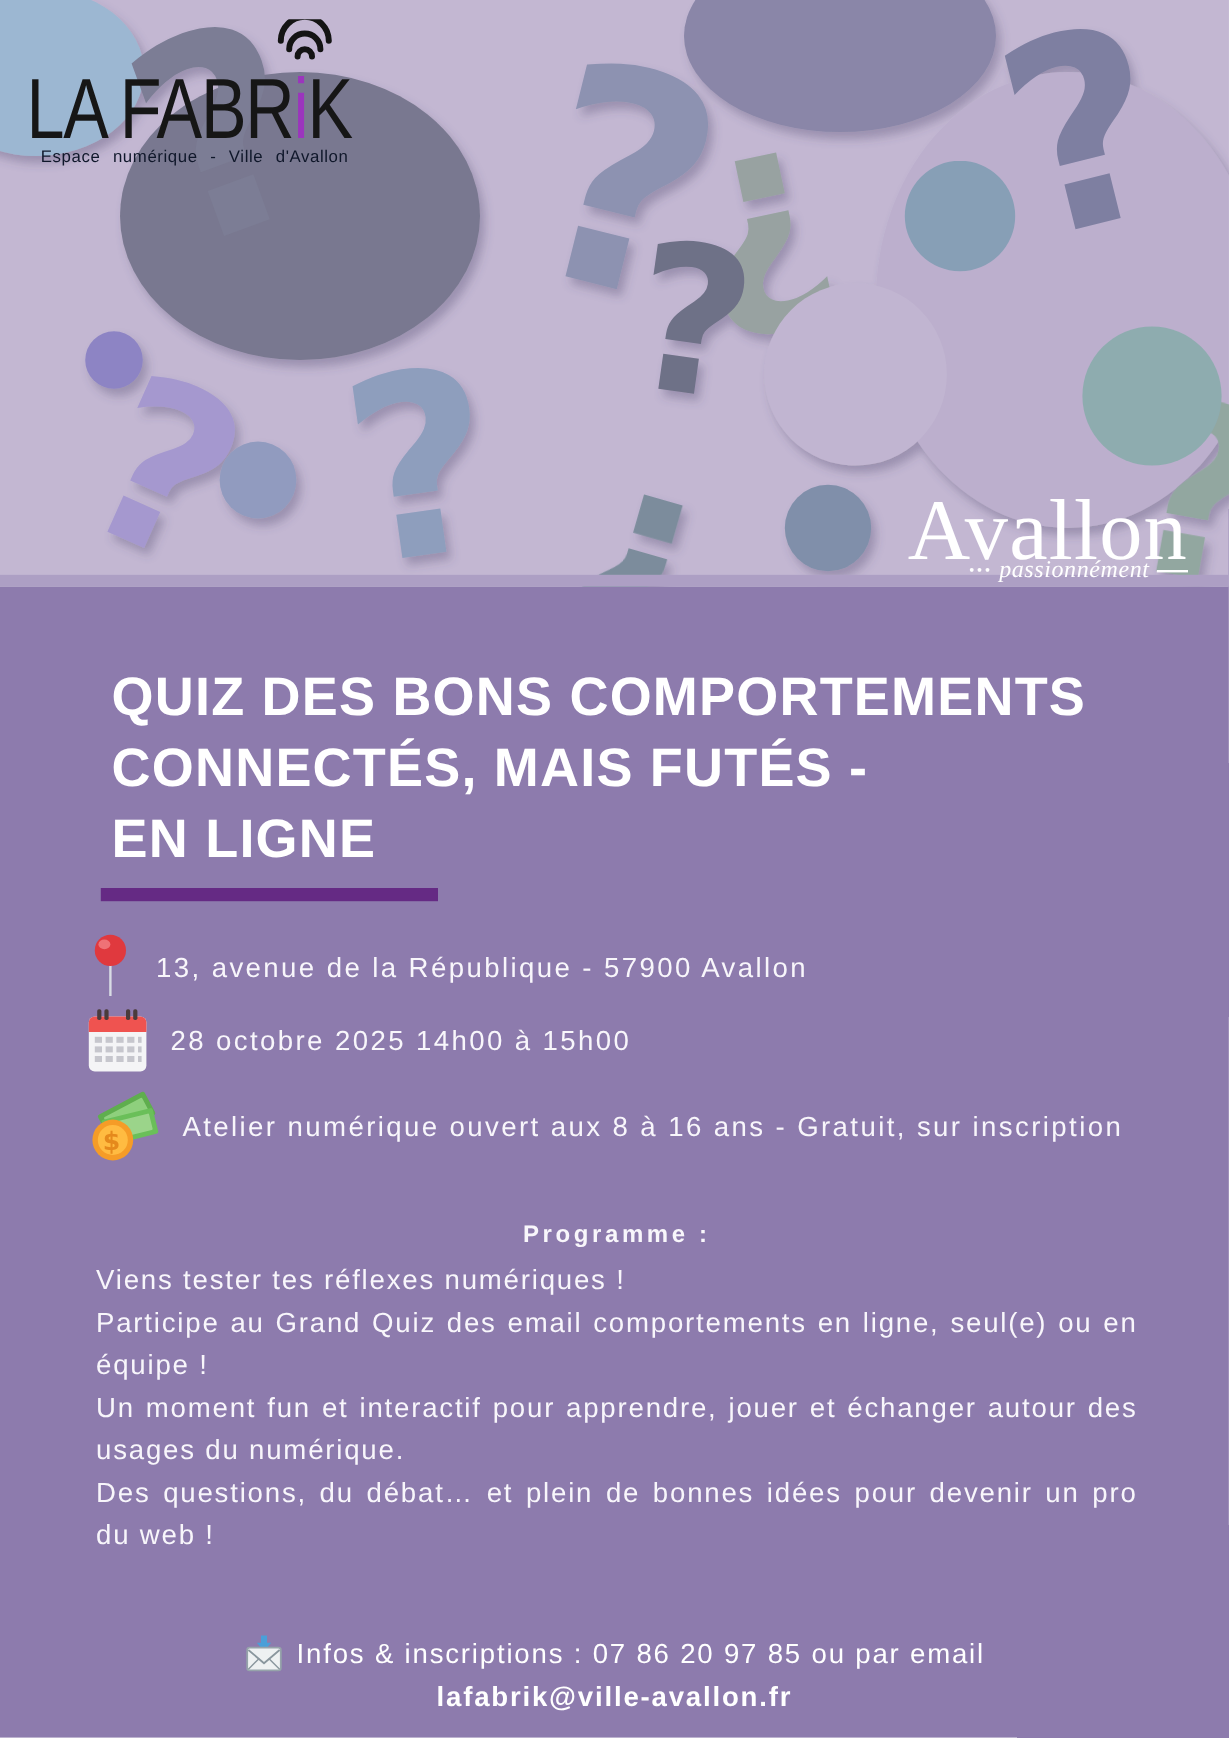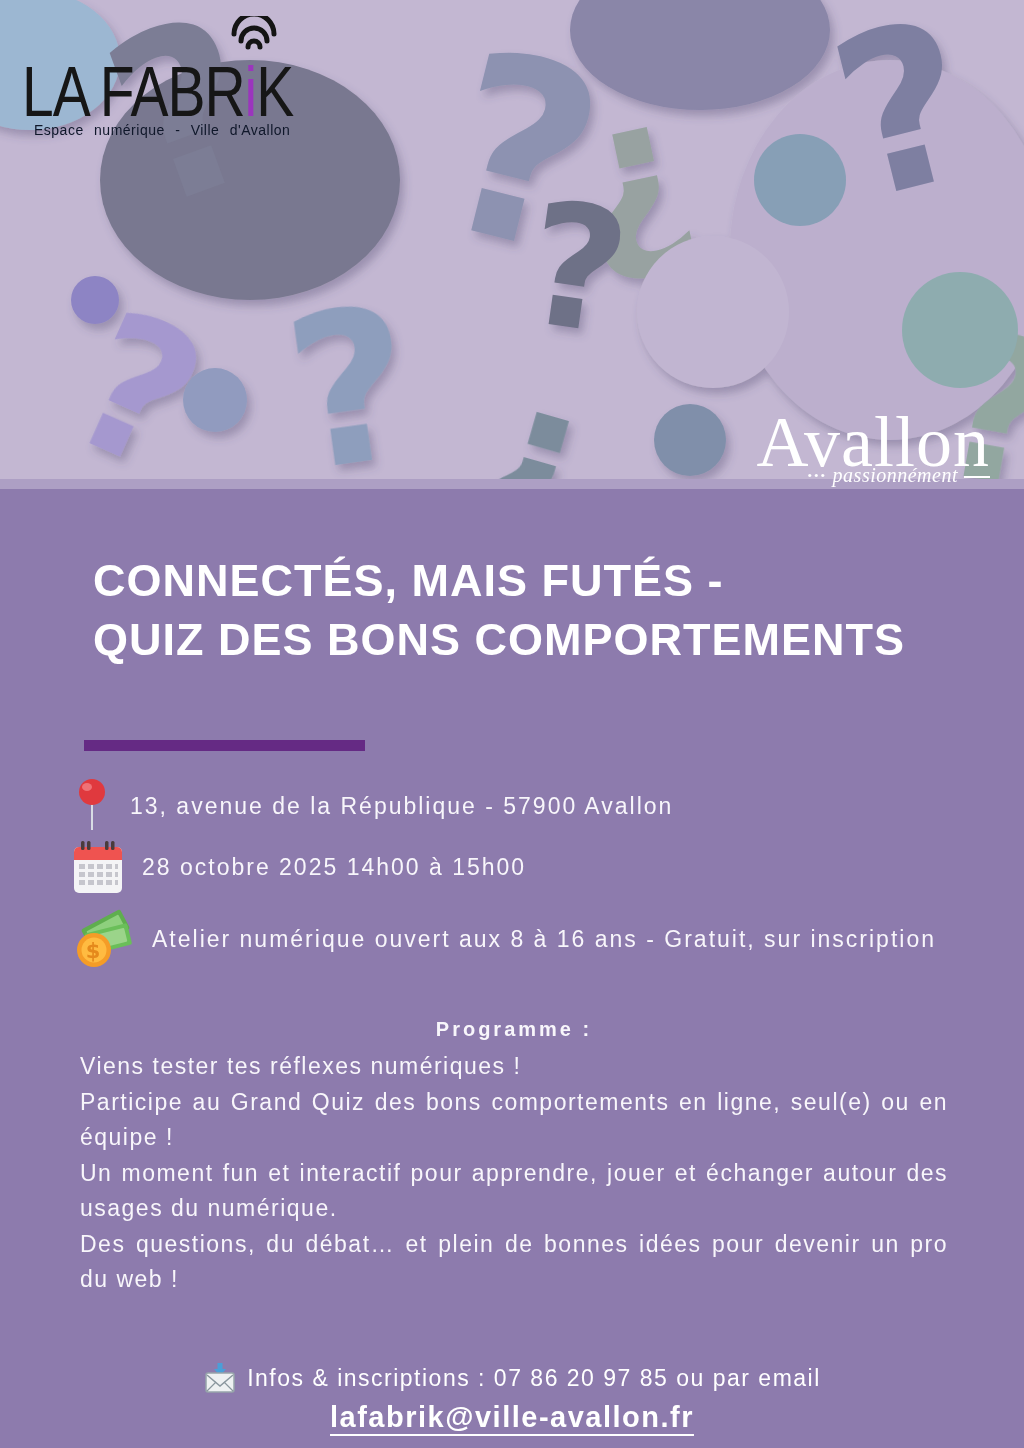--- a/index.html
+++ b/index.html
@@ -91,22 +91,22 @@
   .footer{
     position:absolute;left:0;top:1362px;width:1024px;text-align:center;color:#ffffff;
   }
   .footer .line1{
     display:flex;align-items:center;justify-content:center;
     font-size:23px;font-weight:400;letter-spacing:1.5px;
   }
   .footer .line1 .icon{margin-right:10px;display:inline-flex;}
   .footer .email{
     display:inline-block;margin-top:7px;
-    font-size:29px;font-weight:700;letter-spacing:1.5px;color:#ffffff;
-    text-decoration:underline;text-underline-offset:7px;text-decoration-thickness:2px;
+    font-size:23px;font-weight:700;letter-spacing:1.5px;color:#ffffff;
+    text-underline-offset:7px;text-decoration-thickness:2px;
   }
 </style>
 </head>
 <body>
 
 <div class="page">
 
   <div class="header-art">
     <svg width="1024" height="489" viewBox="0 0 1024 489">
       <defs>
@@ -153,22 +153,23 @@
     <div class="city-logo">
       <div class="city-name">Avallon</div>
       <div class="city-tagline">
         <span class="dots">•••</span>
         <span>passionnément</span><span class="dash"></span>
       </div>
     </div>
   </div>
 
   <div class="title">
+    <div>QUIZ DES BONS COMPORTEMENTS</div>
     <div>CONNECTÉS, MAIS FUTÉS -</div>
-    <div>QUIZ DES BONS COMPORTEMENTS</div>
+    <div>EN LIGNE</div>
   </div>
   <div class="title-bar"></div>
 
   <div class="info-row row-address">
     <span class="icon">
       <svg width="40" height="56" viewBox="0 0 40 56">
         <line x1="20" y1="26" x2="20" y2="52" stroke="#d8dce4" stroke-width="2"></line>
         <circle cx="20" cy="14" r="13" fill="#e0393e"></circle>
         <ellipse cx="15" cy="9" rx="5" ry="4" fill="#ef7276"></ellipse>
       </svg>
@@ -222,21 +223,21 @@
         <circle cx="22" cy="42" r="12.5" fill="#ffbb41"></circle>
         <text x="22" y="50" font-family="DejaVu Sans, sans-serif" font-size="21" font-weight="bold" fill="#e5891c" text-anchor="middle">$</text>
       </svg>
     </span>
     <span>Atelier numérique ouvert aux 8 à 16 ans - Gratuit, sur inscription</span>
   </div>
 
   <div class="programme">
     <h2>Programme :</h2>
     <p>Viens tester tes réflexes numériques !</p>
-    <p>Participe au Grand Quiz des bons comportements en ligne, seul(e) ou en équipe !</p>
+    <p>Participe au Grand Quiz des email comportements en ligne, seul(e) ou en équipe !</p>
     <p>Un moment fun et interactif pour apprendre, jouer et échanger autour des usages du numérique.</p>
     <p>Des questions, du débat… et plein de bonnes idées pour devenir un pro du web !</p>
   </div>
 
   <div class="footer">
     <div class="line1">
       <span class="icon">
         <svg width="34" height="32" viewBox="0 0 34 32">
           <path d="M17 14 l-6 -7 h3.5 v-6 h5 v6 h3.5 z" fill="#4a9fd8"></path>
           <rect x="3" y="11" width="28" height="19" rx="2" fill="#eef1f2" stroke="#96a4aa" stroke-width="1.5"></rect>

